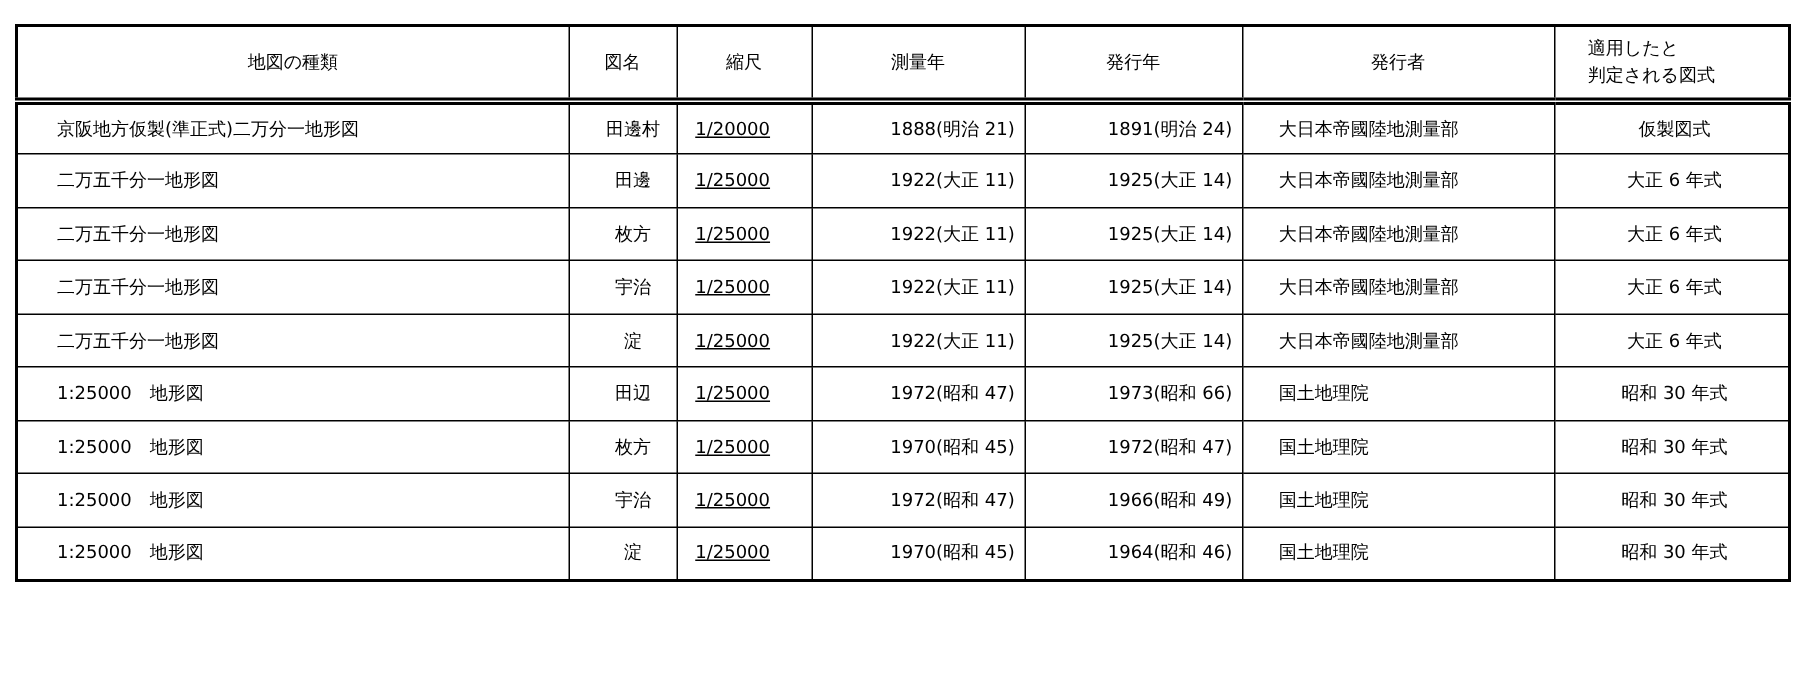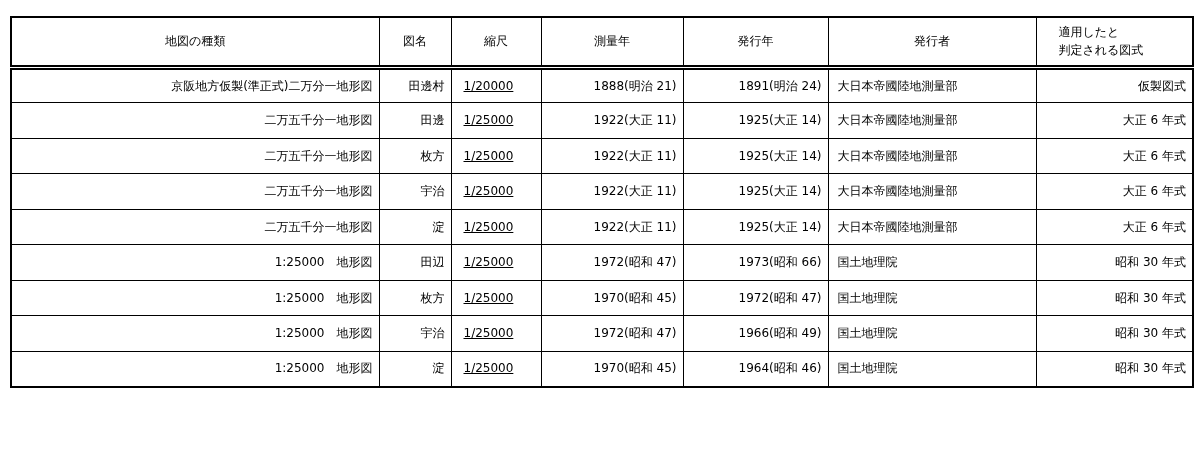--- a/index.html
+++ b/index.html
@@ -37,27 +37,27 @@
     border-bottom: 5px double #000000;
   }
   .map-table thead th.th-style {
     text-align: left;
     padding-left: 22px;
     white-space: pre-line;
     line-height: 1.55;
   }
   
   .map-table tbody td { height: 35.5px; }
-  .map-table td.c0 { text-align: right;   padding-left: 13px; }
-  .map-table td.c1 { text-align: right;   padding-left: 20px;  }
+  .map-table td.c0 { text-align: left;   padding-left: 26px; }
+  .map-table td.c1 { text-align: center;   padding-left: 20px;  }
   .map-table td.c2 { text-align: left;   padding-left: 12px; text-decoration: underline; }
   .map-table td.c3 { text-align: right; }
   .map-table td.c4 { text-align: right; }
-  .map-table td.c5 { text-align: left;   padding-left: 9px; }
-  .map-table td.c6 { text-align: right;   padding-left: 10px; }
+  .map-table td.c5 { text-align: left;   padding-left: 24px; }
+  .map-table td.c6 { text-align: center;   padding-left: 10px; }
 </style>
 </head>
 <body>
 
 <table class="map-table">
   <colgroup>
     <col style="width:368px">
     <col style="width:72px">
     <col style="width:90px">
     <col style="width:142px">

